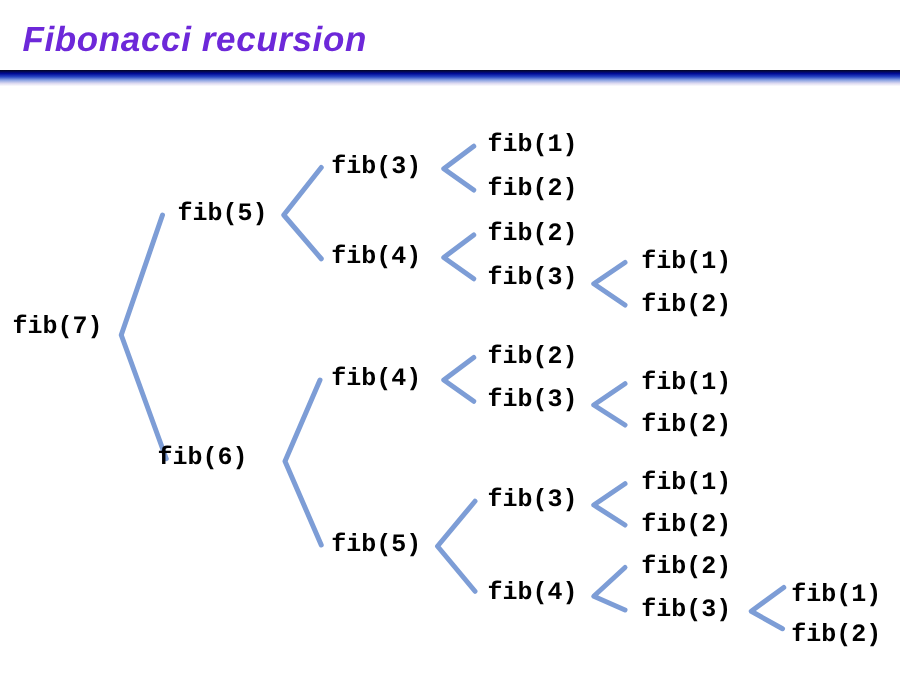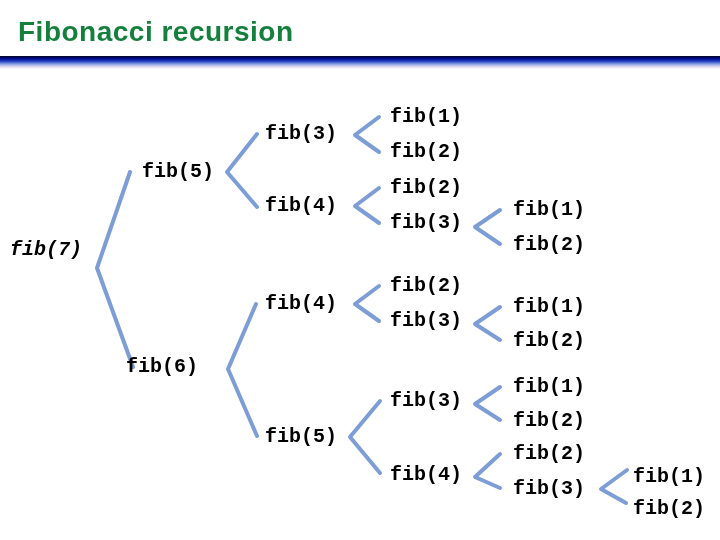--- a/index.html
+++ b/index.html
@@ -14,23 +14,24 @@
     background: #ffffff;
     overflow: hidden;
     font-family: "Liberation Sans", "DejaVu Sans", sans-serif;
   }
   .slide-title {
     position: absolute;
     left: 18px;
     top: 16px;
     font-size: 28px;
     font-weight: bold;
-    color: #15803d;
+    color: #6d28d9;
     letter-spacing: 0.5px;
     white-space: nowrap;
+    font-style: italic;
   }
   .title-rule {
     position: absolute;
     left: 0;
     top: 56px;
     width: 720px;
     height: 13px;
     background: linear-gradient(180deg,
       #05051f 0%,
       #000a96 22%,
@@ -77,21 +78,21 @@
         <polyline points="500,210 475,227 500,244" fill="none" stroke="#7D9DD6" stroke-width="4" stroke-linecap="round" stroke-linejoin="round"></polyline>
         <polyline points="256,304 228,369 257,436" fill="none" stroke="#7D9DD6" stroke-width="4" stroke-linecap="round" stroke-linejoin="round"></polyline>
         <polyline points="379,286 355,304 379,321" fill="none" stroke="#7D9DD6" stroke-width="4" stroke-linecap="round" stroke-linejoin="round"></polyline>
         <polyline points="500,307 475,324 500,340" fill="none" stroke="#7D9DD6" stroke-width="4" stroke-linecap="round" stroke-linejoin="round"></polyline>
         <polyline points="380,401 350,437 380,473" fill="none" stroke="#7D9DD6" stroke-width="4" stroke-linecap="round" stroke-linejoin="round"></polyline>
         <polyline points="500,387 475,404 500,420" fill="none" stroke="#7D9DD6" stroke-width="4" stroke-linecap="round" stroke-linejoin="round"></polyline>
         <polyline points="500,454 475,477 500,488" fill="none" stroke="#7D9DD6" stroke-width="4" stroke-linecap="round" stroke-linejoin="round"></polyline>
         <polyline points="627,470 601,489 626,503" fill="none" stroke="#7D9DD6" stroke-width="4" stroke-linecap="round" stroke-linejoin="round"></polyline>
       </svg>
     <div>
-        <div class="node" style="left: 10px; top: 240px; font-style: italic;">fib(7)</div>
+        <div class="node" style="left: 10px; top: 252px;">fib(7)</div>
         <div class="node" style="left: 142px; top: 162px;">fib(5)</div>
         <div class="node" style="left: 265px; top: 124px;">fib(3)</div>
         <div class="node" style="left: 390px; top: 107px;">fib(1)</div>
         <div class="node" style="left: 390px; top: 142px;">fib(2)</div>
         <div class="node" style="left: 265px; top: 196px;">fib(4)</div>
         <div class="node" style="left: 390px; top: 178px;">fib(2)</div>
         <div class="node" style="left: 390px; top: 213px;">fib(3)</div>
         <div class="node" style="left: 513px; top: 200px;">fib(1)</div>
         <div class="node" style="left: 513px; top: 235px;">fib(2)</div>
         <div class="node" style="left: 126px; top: 357px;">fib(6)</div>

